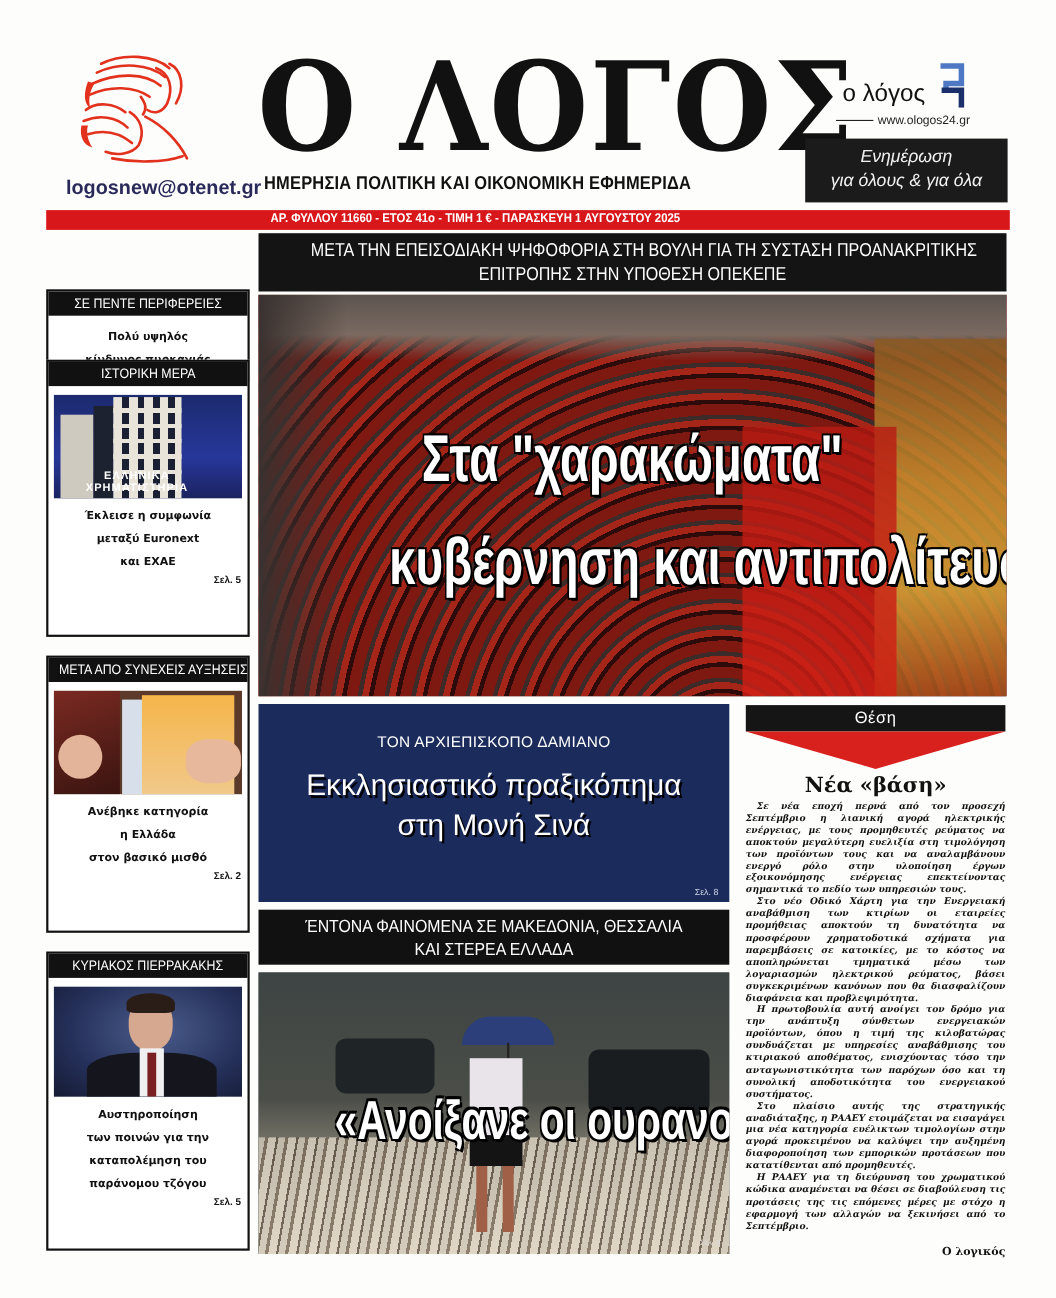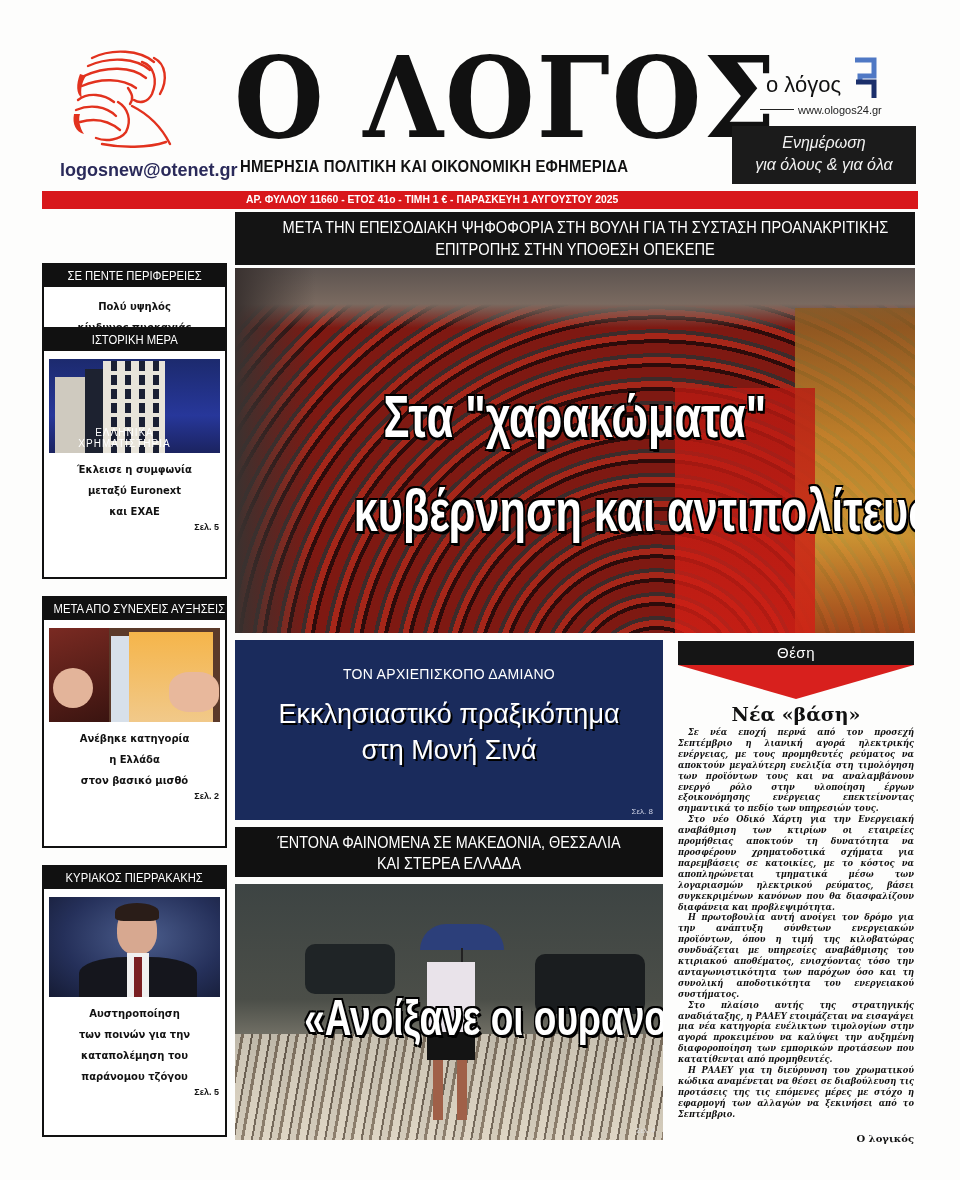--- a/index.html
+++ b/index.html
@@ -111,21 +111,21 @@
     <div class="sbox-page">Σελ. 8</div>
   </div>
 
   <div class="sbox" style="top:327px;height:252px;">
     <div class="sbox-head"><span>ΙΣΤΟΡΙΚΗ ΜΕΡΑ</span></div>
     <div class="sbox-img" style="background:linear-gradient(180deg,#1c2a6e 0%,#27379a 60%,#1b2360 100%);">
       <div style="position:absolute;left:6px;top:18px;width:30px;height:76px;background:#cfcabf;"></div>
       <div style="position:absolute;left:36px;top:10px;width:18px;height:84px;background:#1d2230;"></div>
       <div style="position:absolute;left:54px;top:2px;width:62px;height:92px;background:repeating-linear-gradient(90deg,#e8e4da 0 8px,#1a1f33 8px 14px);"></div>
       <div style="position:absolute;left:54px;top:2px;width:62px;height:92px;background:repeating-linear-gradient(180deg,transparent 0 10px,#e8e4da 10px 14px);"></div>
-      <div style="position:absolute;left:0;bottom:4px;width:151px;text-align:center;color:#fff;font-size:10px;font-weight:normal;letter-spacing:1px;">ΕΛΛΗΝΙΚΑ ΧΡΗΜΑΤΙΣΤΗΡΙΑ</div>
+      <div style="position:absolute;left:0;bottom:4px;width:151px;text-align:center;color:#fff;font-size:10px;font-weight:bold;letter-spacing:1px;">ΕΛΛΗΝΙΚΑ ΧΡΗΜΑΤΙΣΤΗΡΙΑ</div>
     </div>
     <div class="sbox-title">
       <div>Έκλεισε η συμφωνία</div>
       <div>μεταξύ Euronext</div>
       <div>και ΕΧΑΕ</div>
     </div>
     <div class="sbox-page">Σελ. 5</div>
   </div>
 
   <div class="sbox" style="top:596px;height:252px;">

